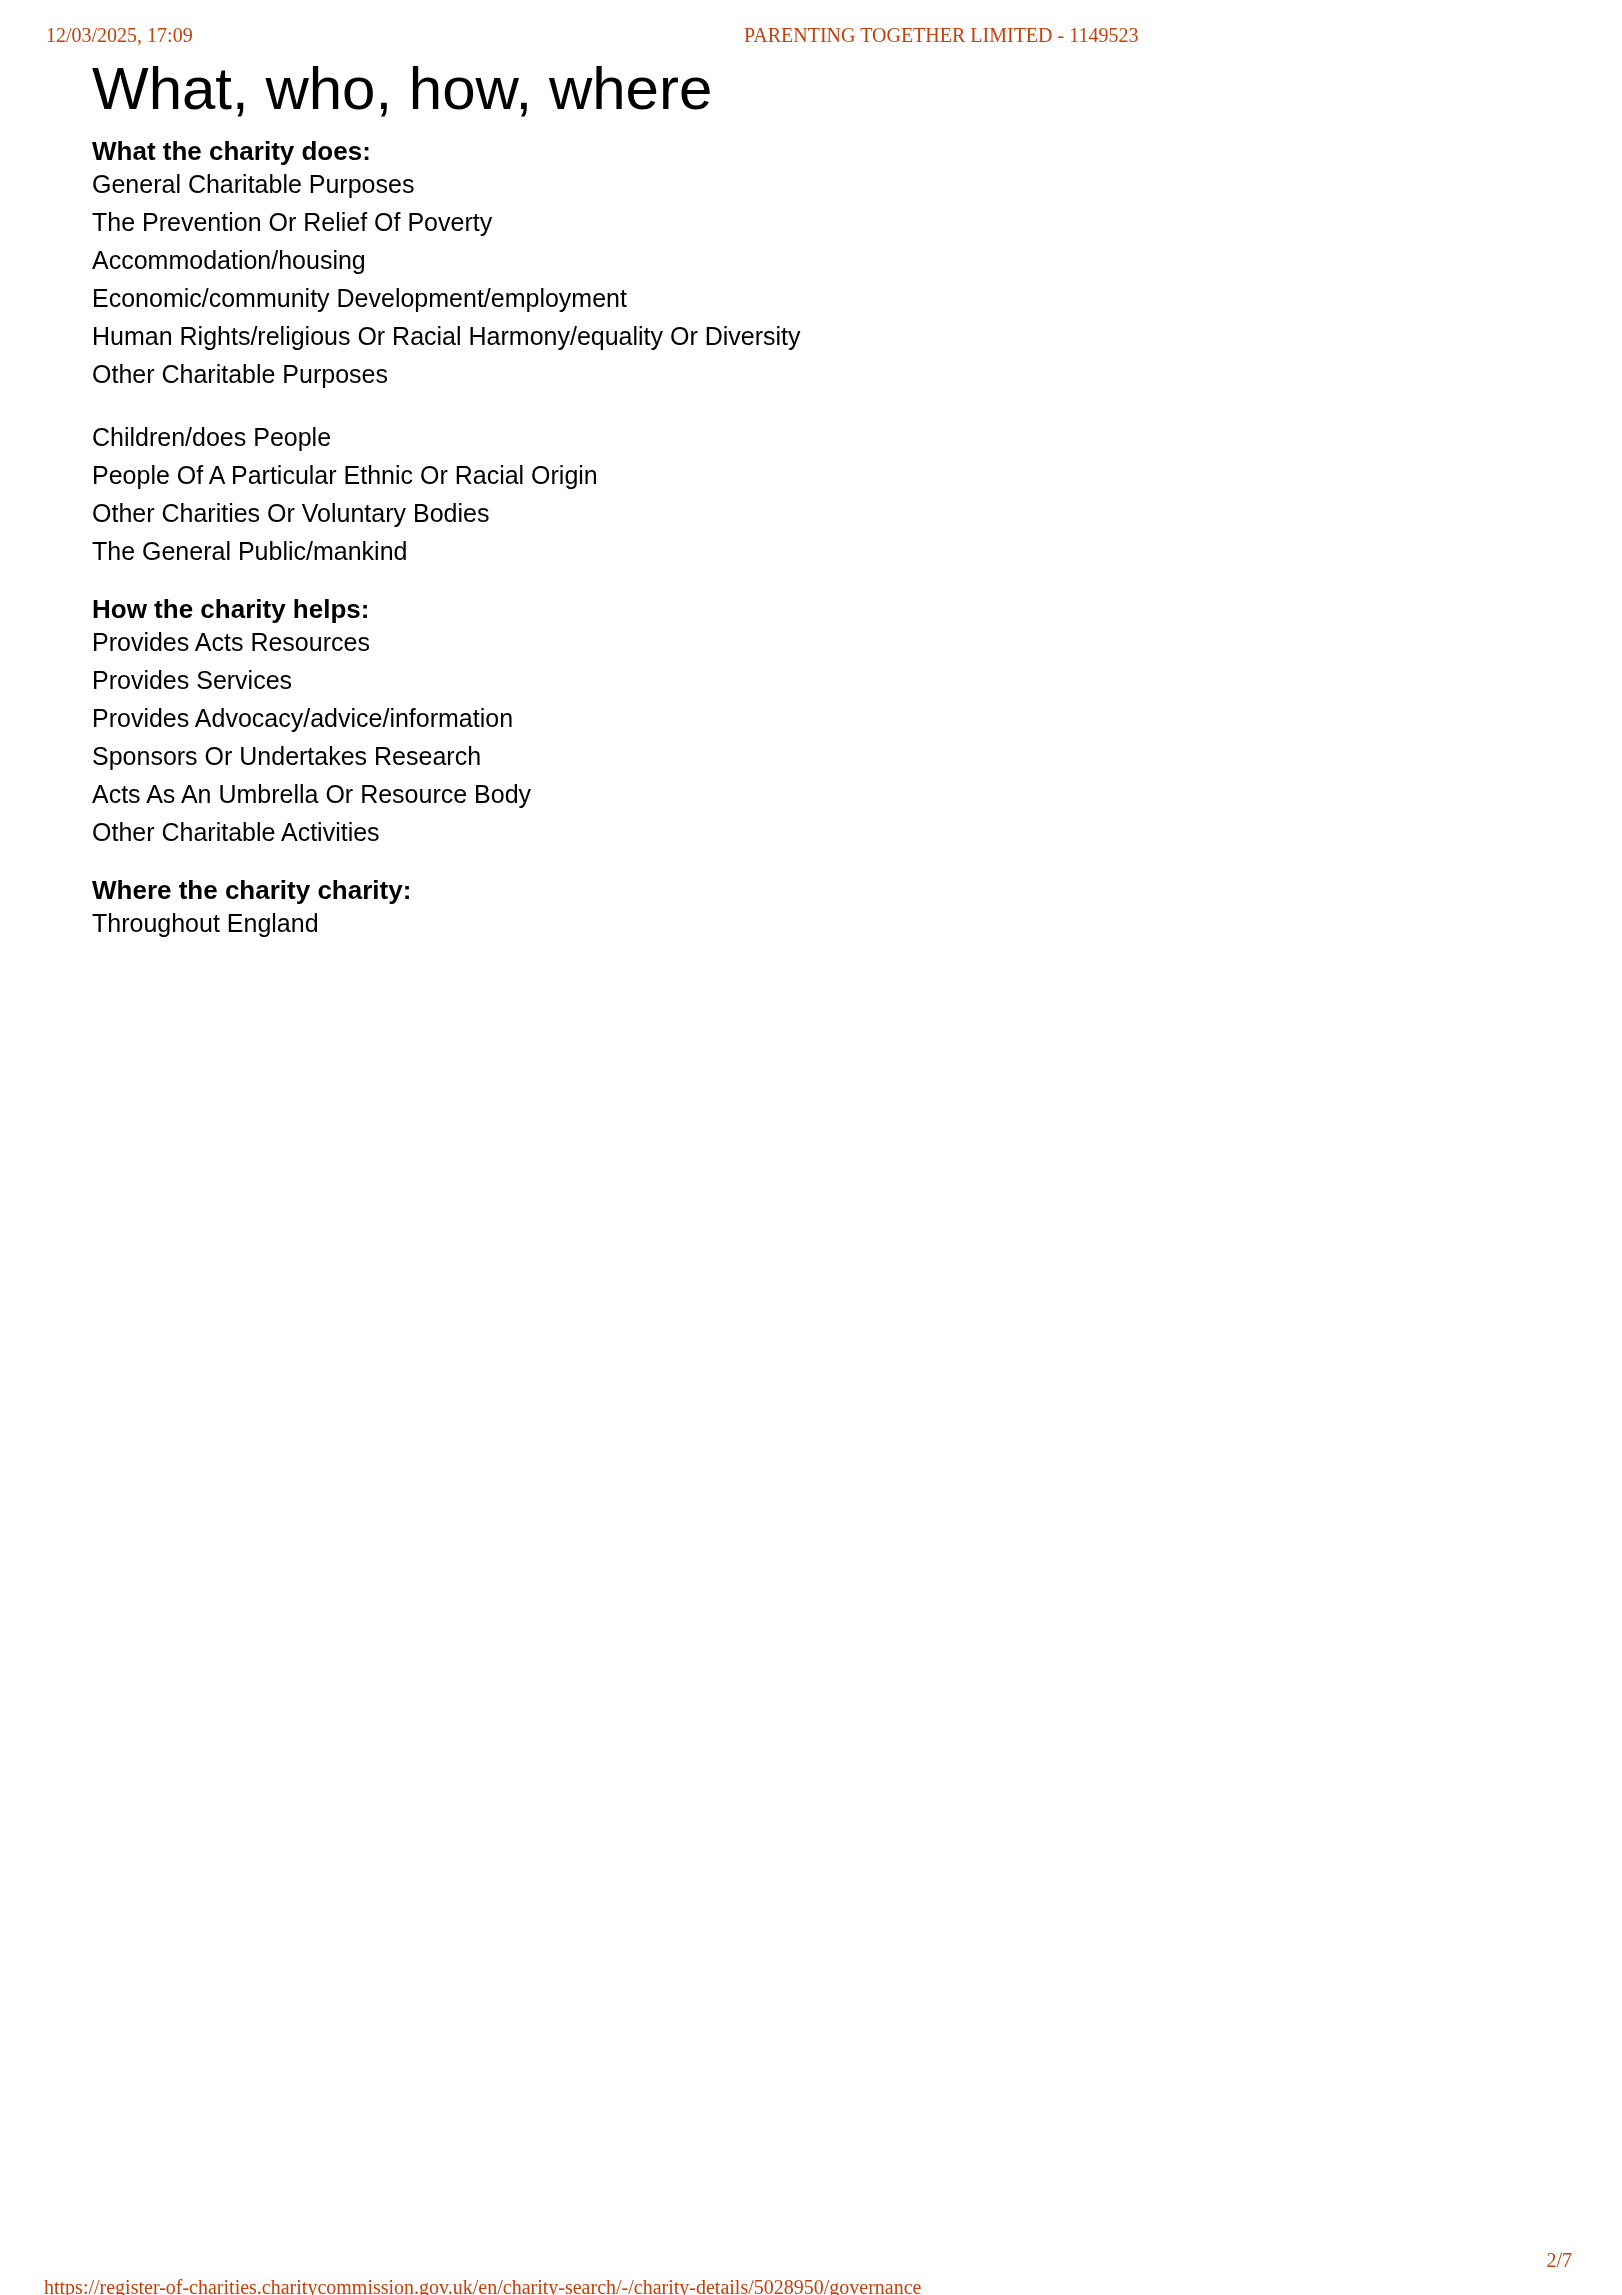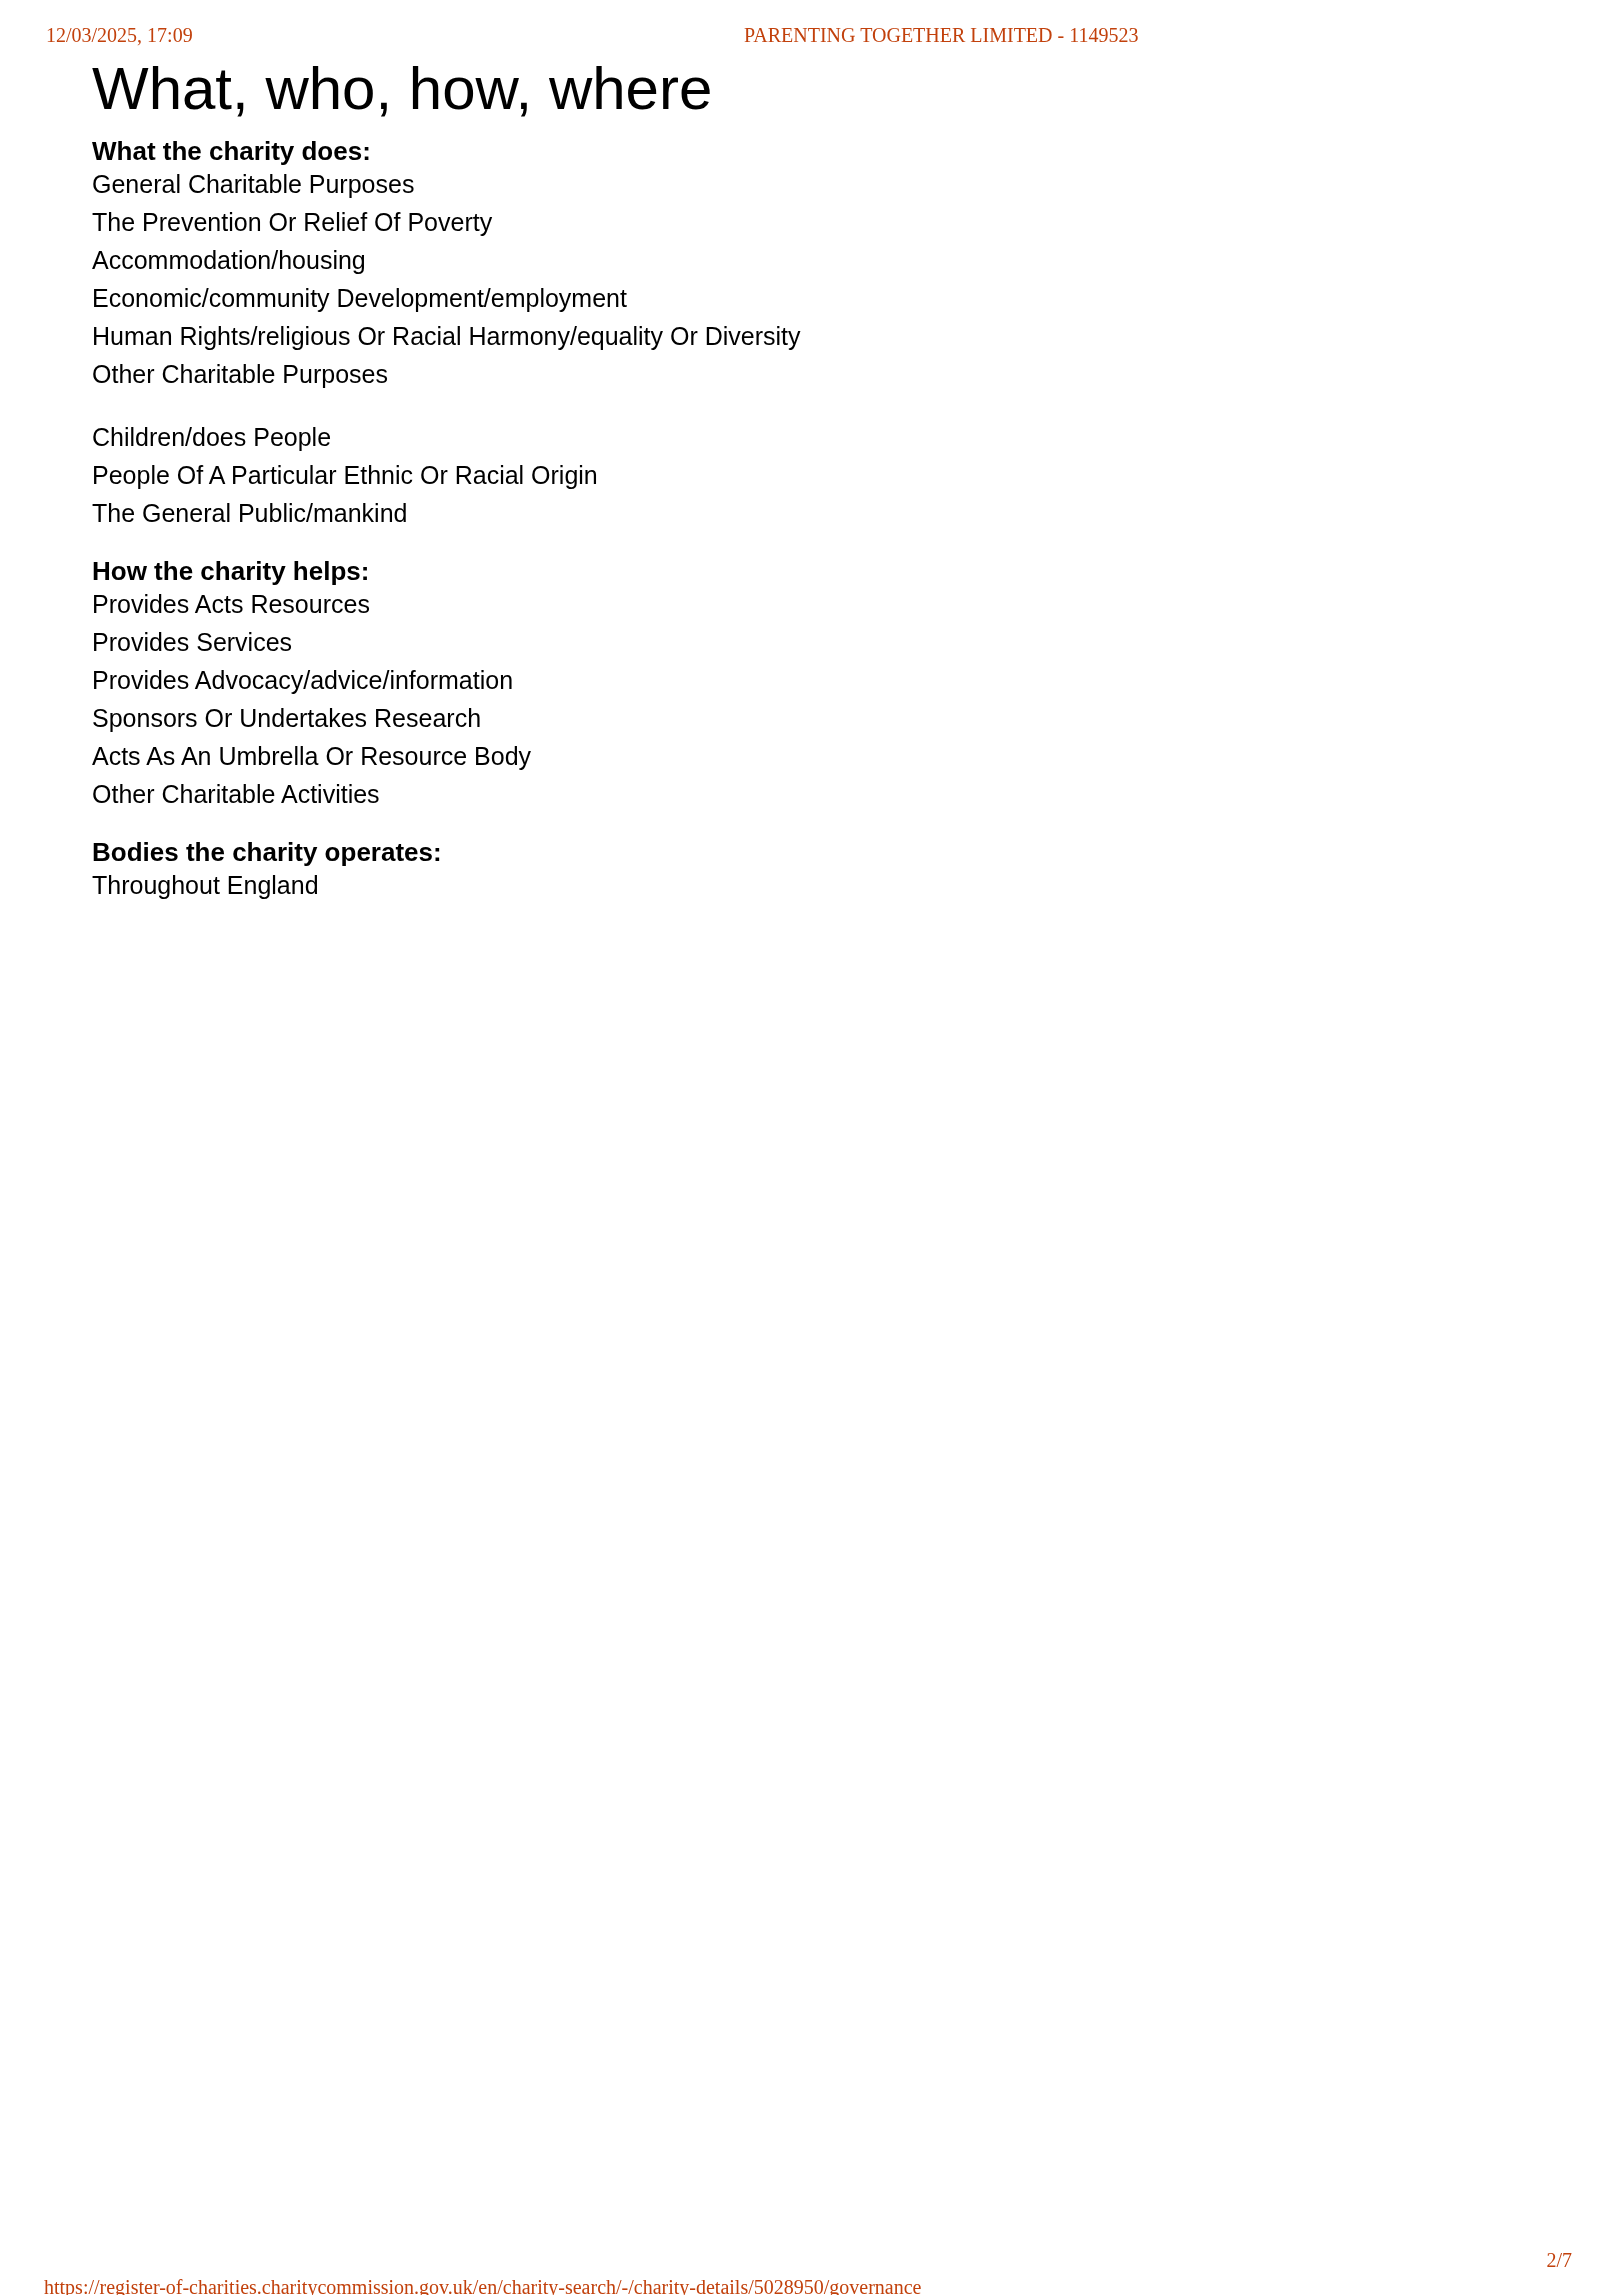--- a/index.html
+++ b/index.html
@@ -72,35 +72,36 @@
         <p class="list-item">The Prevention Or Relief Of Poverty</p>
         <p class="list-item">Accommodation/housing</p>
         <p class="list-item">Economic/community Development/employment</p>
         <p class="list-item">Human Rights/religious Or Racial Harmony/equality Or Diversity</p>
         <p class="list-item">Other Charitable Purposes</p>
   </section>
 
   <section class="charity-section">
     <p class="list-item">Children/does People</p>
         <p class="list-item">People Of A Particular Ethnic Or Racial Origin</p>
+        <p class="list-item">Other Charities Or Voluntary Bodies</p>
         <p class="list-item">The General Public/mankind</p>
   </section>
 
   <section class="charity-section">
     <h3 class="section-heading">How the charity helps:</h3>
     <p class="list-item">Provides Acts Resources</p>
         <p class="list-item">Provides Services</p>
         <p class="list-item">Provides Advocacy/advice/information</p>
         <p class="list-item">Sponsors Or Undertakes Research</p>
         <p class="list-item">Acts As An Umbrella Or Resource Body</p>
         <p class="list-item">Other Charitable Activities</p>
   </section>
 
   <section class="charity-section">
-    <h3 class="section-heading">Bodies the charity operates:</h3>
+    <h3 class="section-heading">Where the charity charity:</h3>
     <p class="list-item">Throughout England</p>
   </section>
 </div>
 </div>
 
 <div class="print-meta footer-url">https://register-of-charities.charitycommission.gov.uk/en/charity-search/-/charity-details/5028950/governance</div>
 <div class="print-meta footer-page">2/7</div>
 
 
 </body></html>

